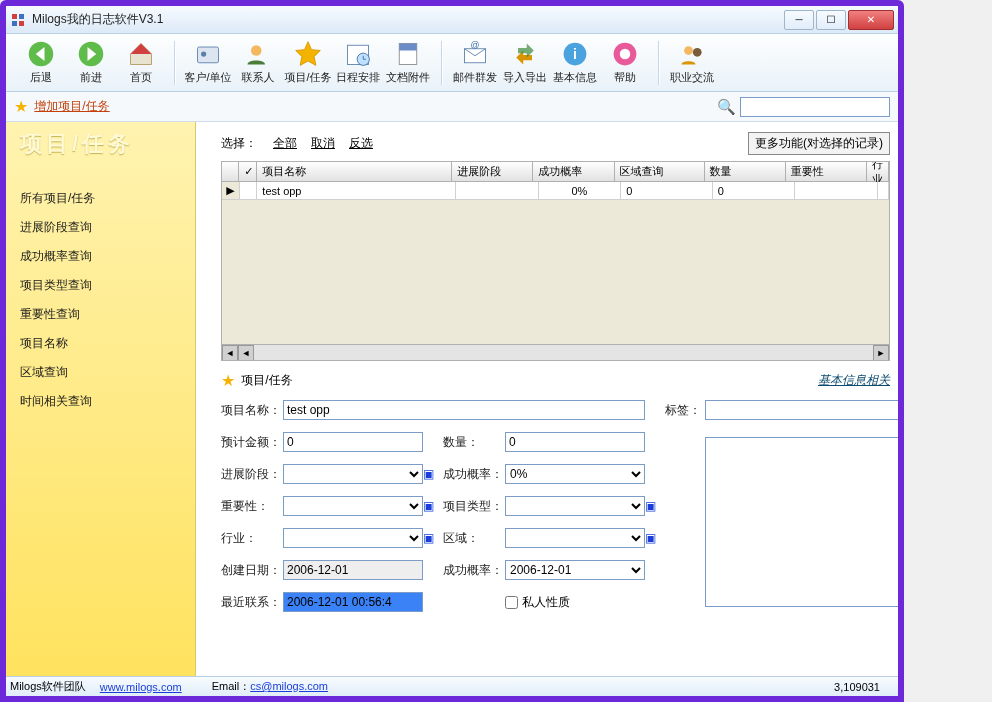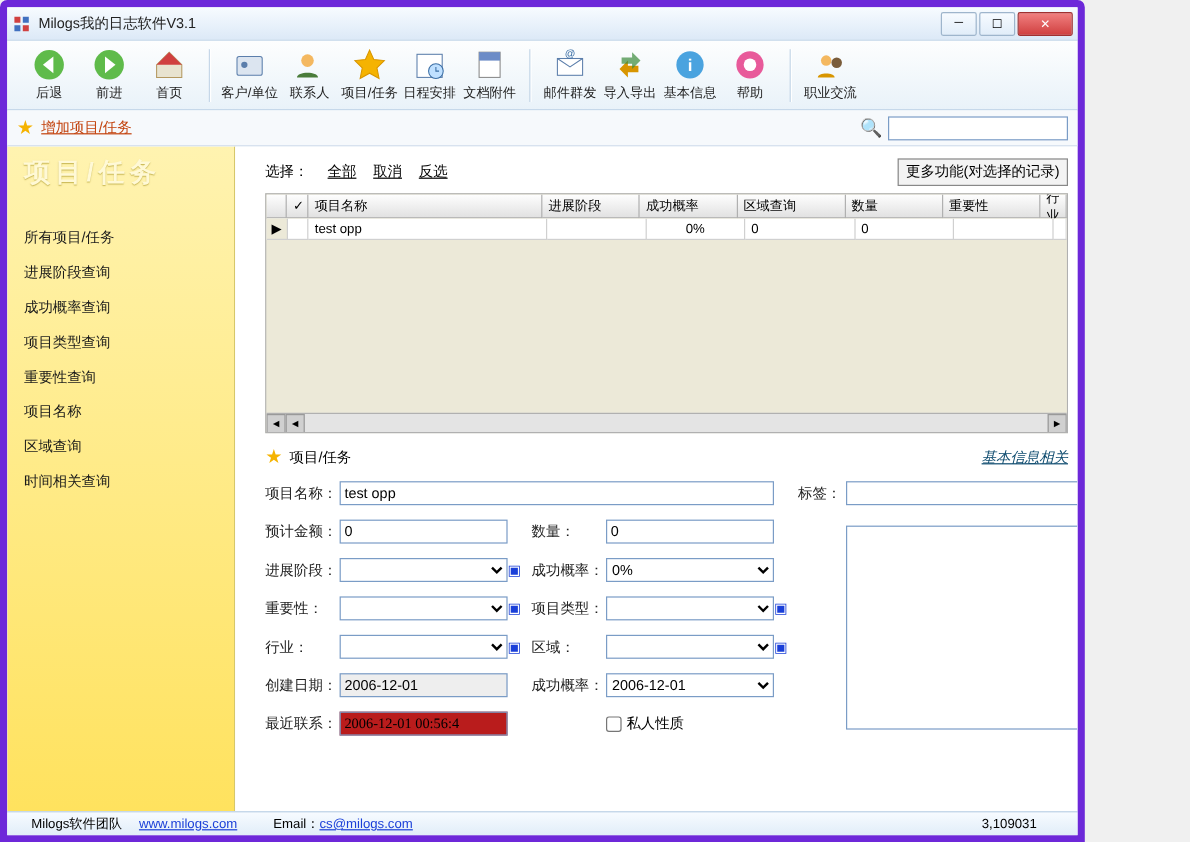--- a/index.html
+++ b/index.html
@@ -57,21 +57,21 @@
 .detail-hdr .tab { color: #0c4a6e; text-decoration: underline; cursor: pointer; font-style: italic; }
 
 .form-area { padding: 4px 8px; font-size: 12px; display: grid; grid-template-columns: 62px 140px 20px 62px 140px 20px 40px 240px; row-gap: 12px; align-items: center; }
 .form-area .flabel { color: #222; white-space: nowrap; }
 .form-area input[type=text] { height: 20px; border: 1px solid #7a9cc6; font-size: 12px; padding: 0 3px; width: 100%; }
 .form-area select { height: 20px; border: 1px solid #7a9cc6; font-size: 12px; width: 100%; background:#fff; }
 .form-area .pick { font-size: 12px; color: #1a3fd8; cursor: pointer; }
 .form-area textarea { grid-row: span 6; height: 170px; border: 1px solid #7a9cc6; width: 100%; }
 .form-area .ck { display: flex; align-items: center; gap: 4px; }
 
-.statusbar { height: 20px; background: linear-gradient(#f7fbff,#e1edf9); border-top: 1px solid #b8cfe5; display: flex; align-items: center; font-size: 11px; padding: 0 20px; }
+.statusbar { height: 20px; background: linear-gradient(#f7fbff,#e1edf9); border-top: 1px solid #b8cfe5; display: flex; align-items: center; font-size: 11px; padding: 0 4px; }
 .statusbar > span { margin-right: 14px; }
 .statusbar a { color: #1a3fd8; text-decoration: underline; }
 .statusbar .spacer { flex: 1; }
 
 .row-sel { width: 16px; display: flex; align-items: center; justify-content: center; }
 </style>
 </head>
 <body>
 
 <div class="window">
@@ -310,21 +310,21 @@
 
         <span class="flabel">创建日期：</span>
         <input type="text" readonly="" style="background: rgb(238, 238, 238);" value="2006-12-01">
         <span></span>
         <span class="flabel">成功概率：</span>
         <select><option>2006-12-01</option></select>
         <span></span>
           <span></span>
 
         <span class="flabel">最近联系：</span>
-        <input type="text" readonly="" style="background: #b91c1c; font-family: Liberation Serif, serif;" value="2006-12-01 00:56:4">
+        <input type="text" readonly="" style="background: #3b82f6;" value="2006-12-01 00:56:4">
         <span></span>
           <span></span>
         <label class="ck">
             <input type="checkbox" style="">
             <span>私人性质</span>
           </label>
         <span></span>
           <span></span>
       </div>
     </div>

